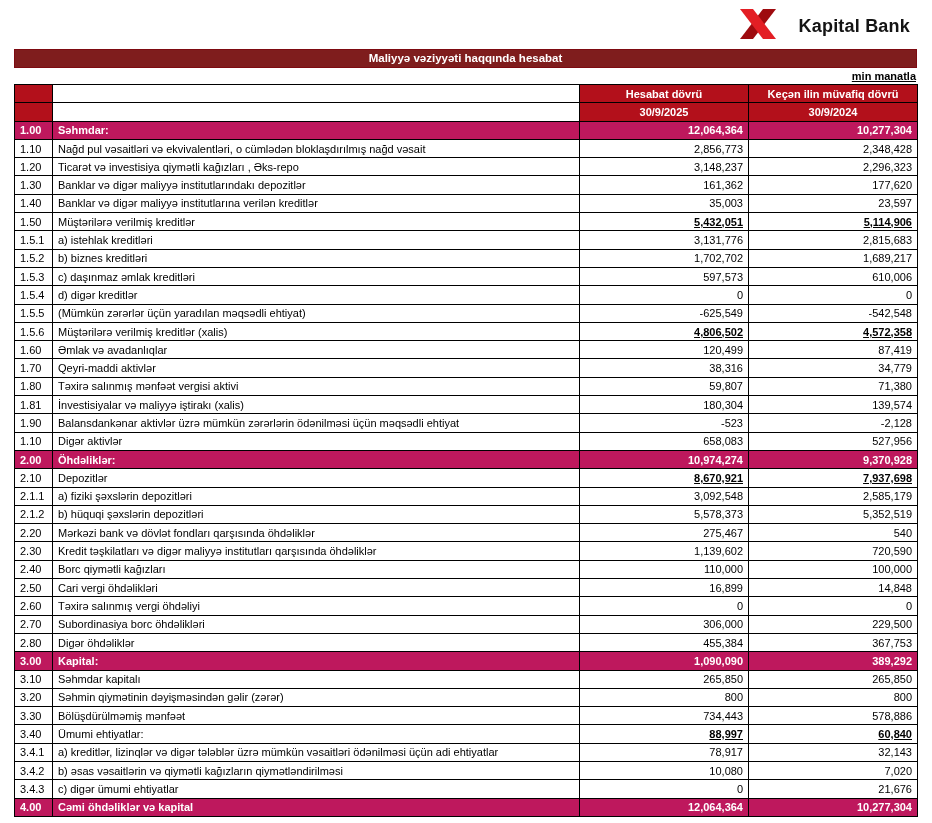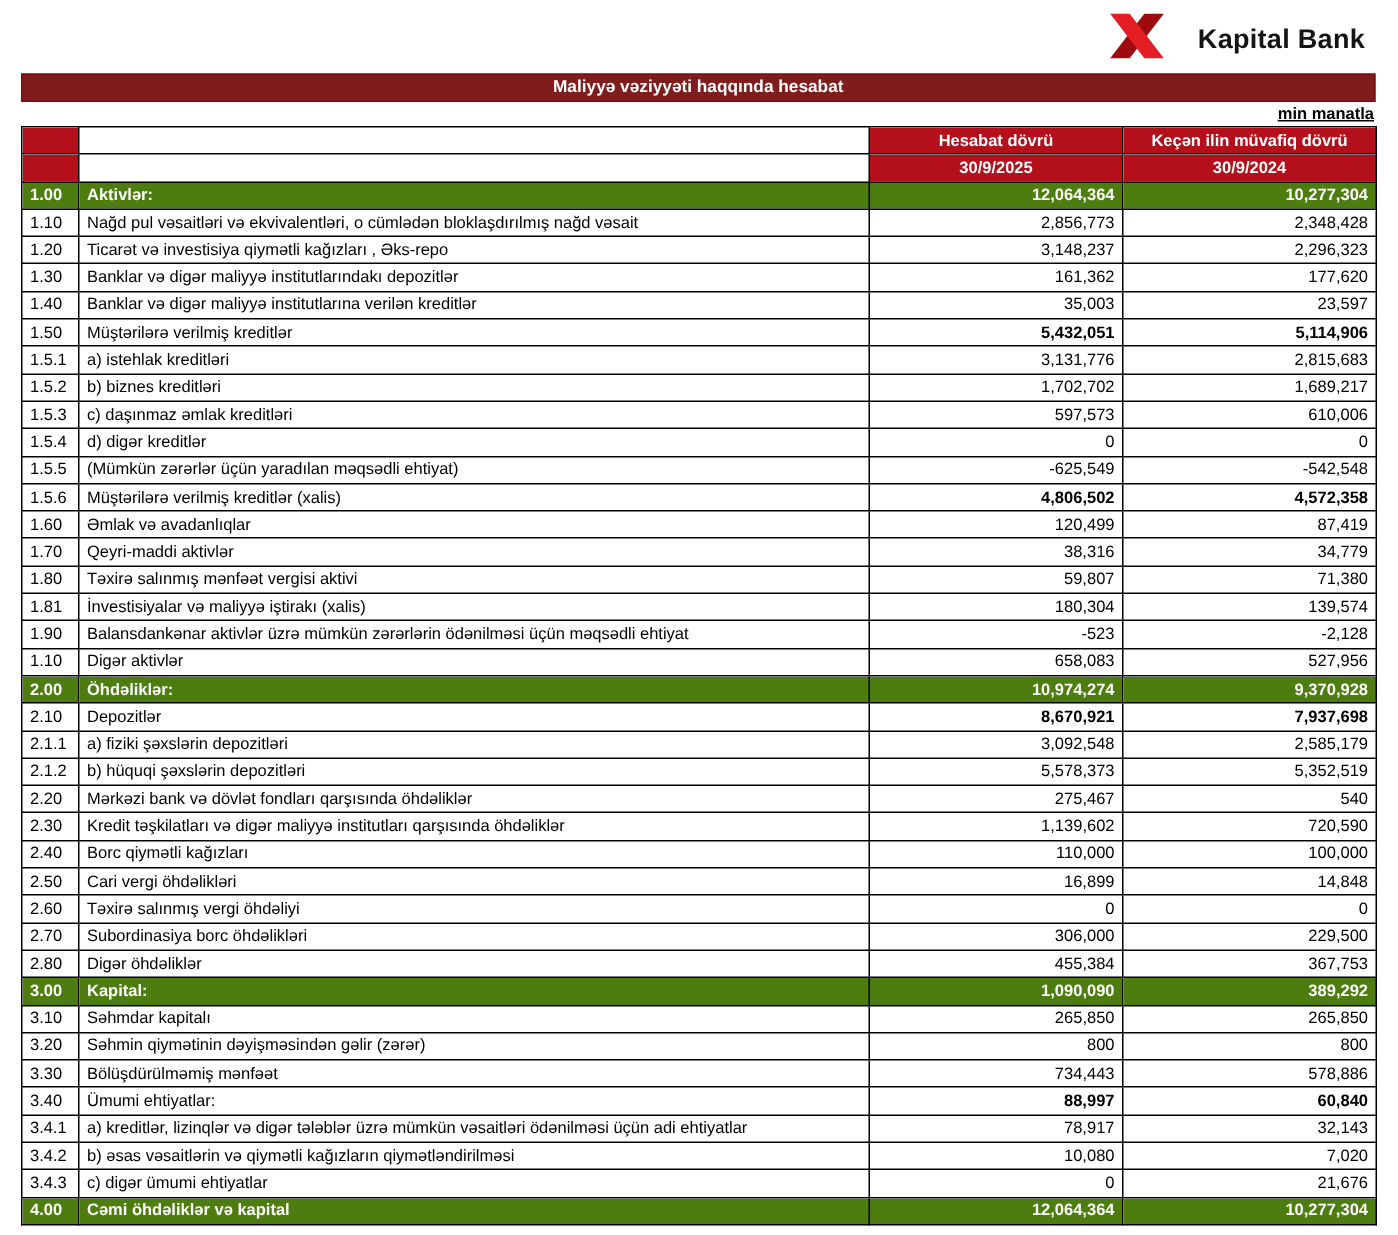--- a/index.html
+++ b/index.html
@@ -72,25 +72,25 @@
   tr.header-row td {
     background: #b3101b;
     color: #ffffff;
     font-weight: bold;
     text-align: center;
   }
   tr.header-row td.label-empty {
     background: #ffffff;
   }
   tr.section td {
-    background: #4d7c0f;
+    background: #be185d;
     color: #ffffff;
     font-weight: bold;
   }
-  tr.bold td.num { font-weight: bold; }
+  tr.bold td.num { font-weight: bold; text-decoration: underline; }
 </style>
 </head>
 <body>
 
 <div class="page">
 
   <div class="top-header">
     <div class="logo">
       <span>
         <svg width="36" height="30" viewBox="0 0 36 30" aria-hidden="true">
@@ -124,21 +124,21 @@
       <tr class="header-row">
         <td class="code"></td>
         <td class="label-empty"></td>
         <td>30/9/2025</td>
         <td>30/9/2024</td>
       </tr>
     </tbody>
     <tbody>
         <tr class="row section">
           <td class="code">1.00</td>
-          <td class="label">Aktivlər:</td>
+          <td class="label">Səhmdar:</td>
           <td class="num">12,064,364</td>
           <td class="num">10,277,304</td>
         </tr>
         <tr class="row normal">
           <td class="code">1.10</td>
           <td class="label">Nağd pul vəsaitləri və  ekvivalentləri, o cümlədən bloklaşdırılmış nağd vəsait</td>
           <td class="num">2,856,773</td>
           <td class="num">2,348,428</td>
         </tr>
         <tr class="row normal">

